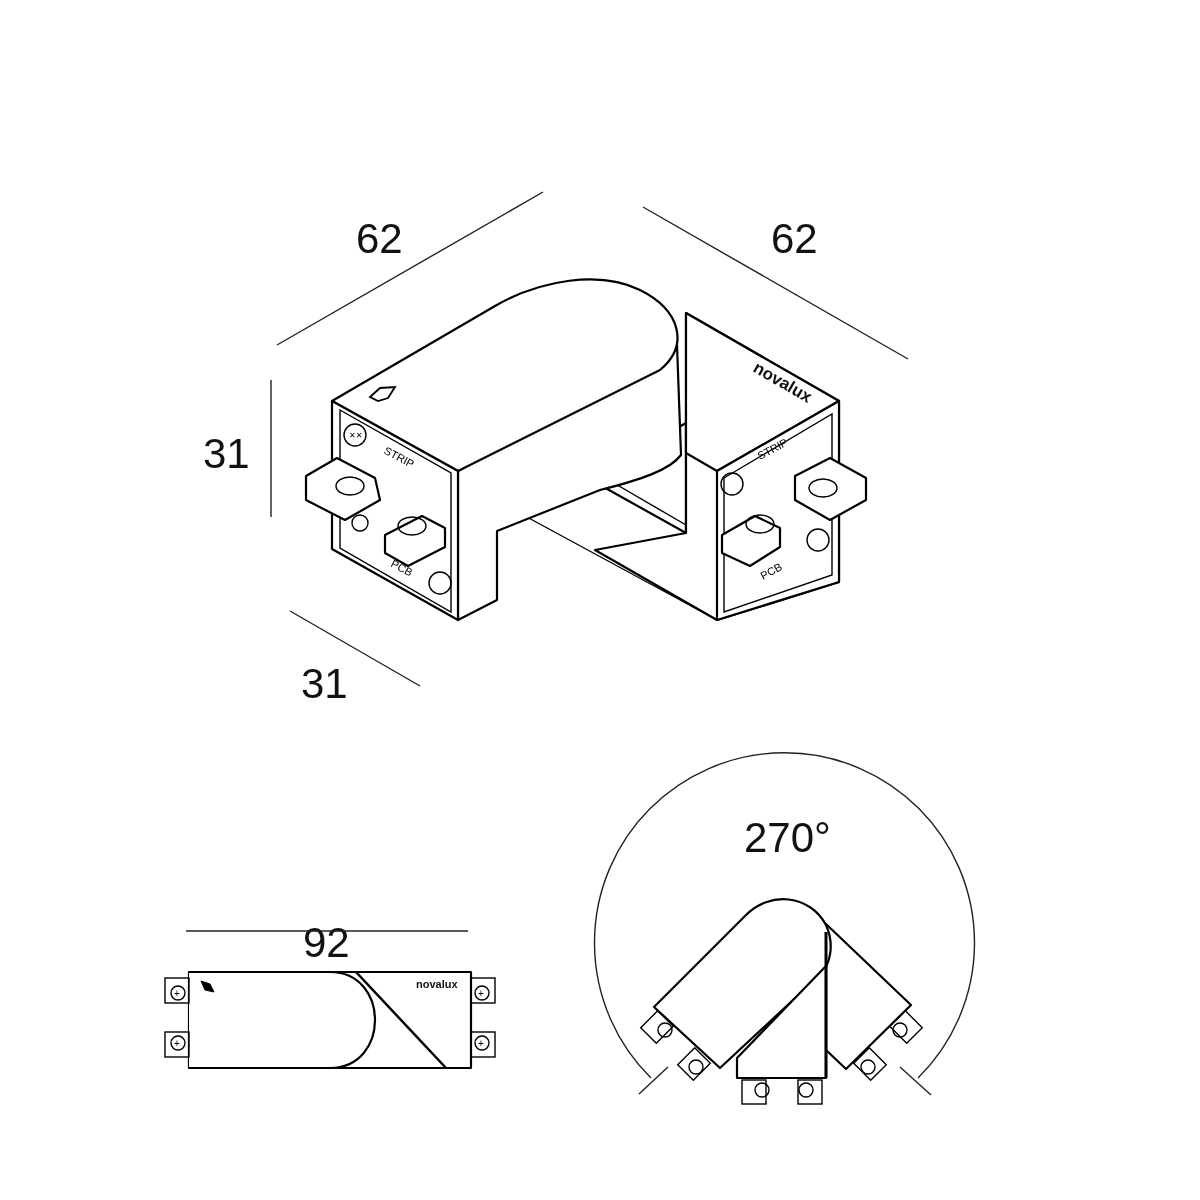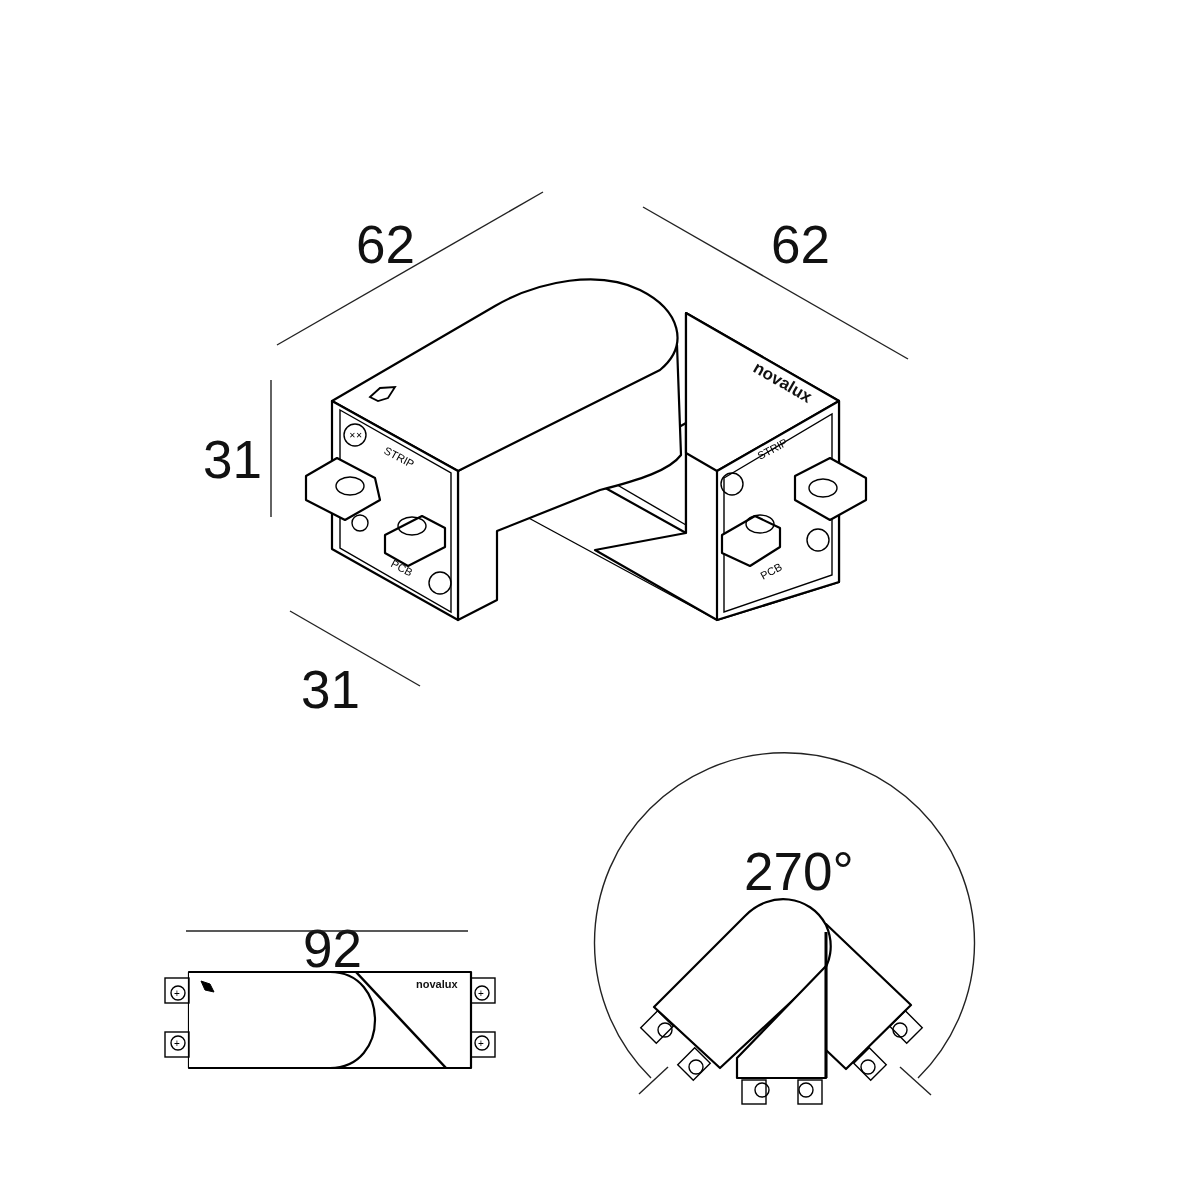--- a/index.html
+++ b/index.html
@@ -1,35 +1,35 @@
 <!DOCTYPE html>
 <html><head>
   <meta charset="utf-8">
   <style>
     html, body { margin: 0; padding: 0; background: #ffffff; }
     body { width: 1200px; height: 1200px; position: relative; overflow: hidden;
            font-family: "Liberation Sans", sans-serif; color: #000; }
     svg.drawing { position: absolute; left: 0; top: 0; }
     .dim-label { position: absolute; font-family: "Liberation Sans", sans-serif;
-                 font-size: 53px; line-height: 1; color: #111; white-space: nowrap; }
+                 font-size: 42px; line-height: 1; color: #111; white-space: nowrap; }
     .ln { stroke: #000; fill: none; }
     .dimln { stroke: #222; stroke-width: 1.4; fill: none; }
     .body { stroke: #000; stroke-width: 2.2; fill: #fff; stroke-linejoin: round; }
     .thin { stroke: #000; stroke-width: 1.4; fill: none; }
     .brand { font-family: "Liberation Sans", sans-serif; font-weight: bold; fill: #111; }
   </style>
 </head>
 <body>
 
 <div class="dim-label" style="left:356px; top:218px;">62</div>
 <div class="dim-label" style="left:771px; top:218px;">62</div>
 <div class="dim-label" style="left:203px; top:433px;">31</div>
 <div class="dim-label" style="left:301px; top:663px;">31</div>
 <div class="dim-label" style="left:303px; top:922px;">92</div>
-<div class="dim-label" style="left:744px; top:845px;">270°</div>
+<div class="dim-label" style="left:744px; top:817px;">270°</div>
 
 <svg class="drawing" width="1200" height="1200" viewBox="0 0 1200 1200" xmlns="http://www.w3.org/2000/svg">
 
   <g>
 
     <line class="dimln" x1="277" y1="345" x2="543" y2="192"></line>
     <line class="dimln" x1="643" y1="207" x2="908" y2="359"></line>
     <line class="dimln" x1="271" y1="380" x2="271" y2="517"></line>
     <line class="dimln" x1="290" y1="611" x2="420" y2="686"></line>
 

